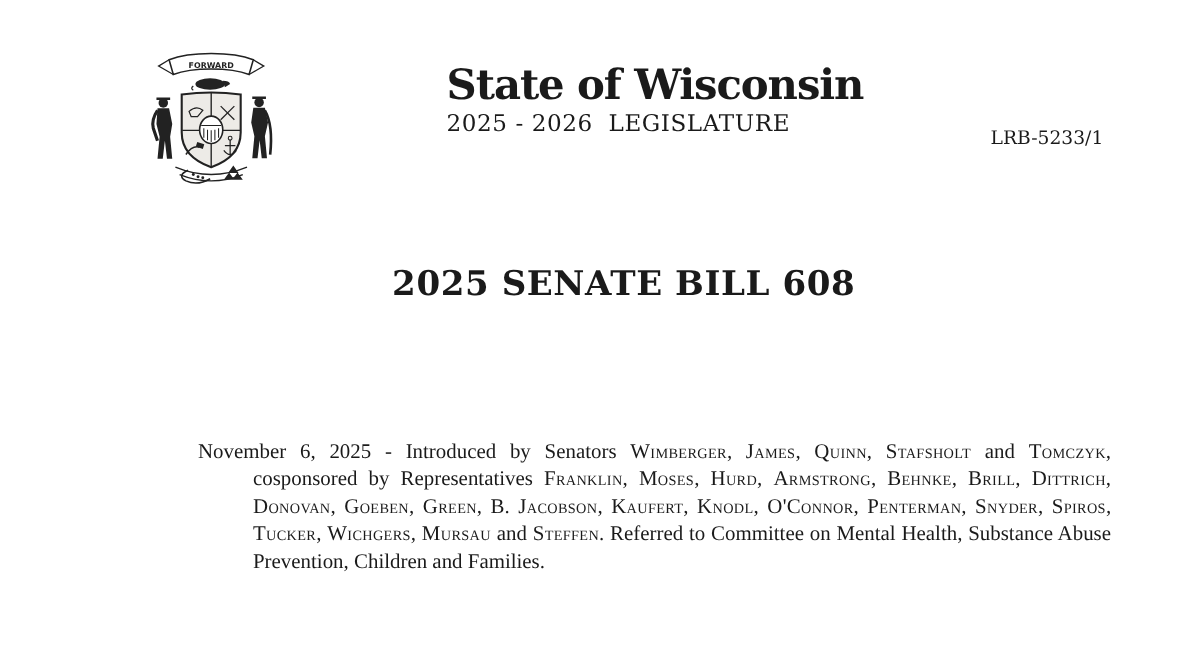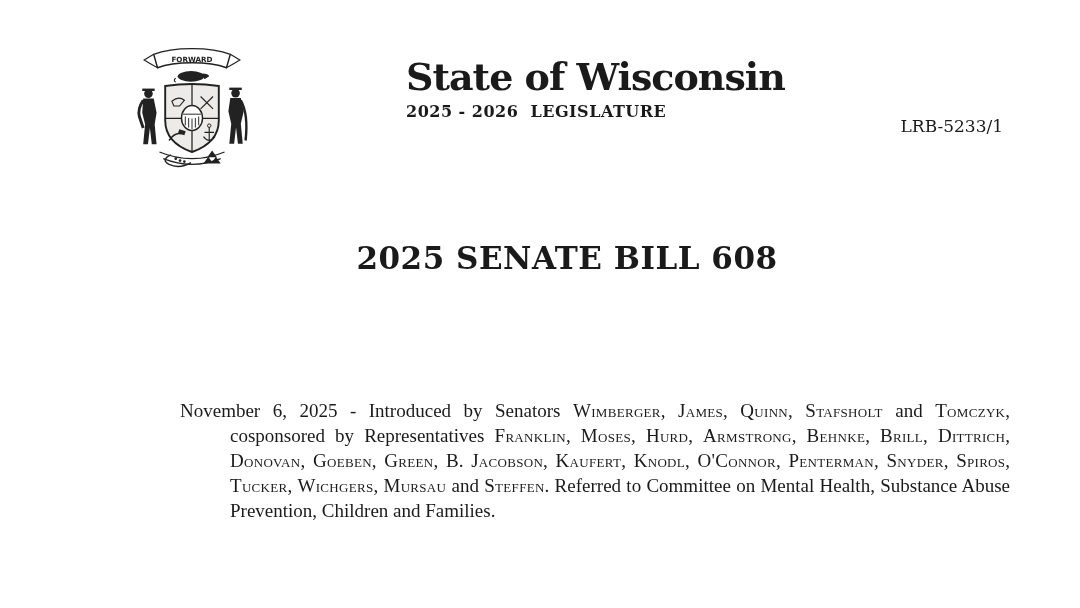--- a/index.html
+++ b/index.html
@@ -28,22 +28,22 @@
     margin-left: 28px;
   }
   .state-title {
     font-size: 38px;
     font-weight: bold;
     letter-spacing: -1px;
     line-height: 42px;
     white-space: nowrap;
   }
   .session-line {
-    font-size: 16px;
-    font-weight: bold;
+    font-size: 21px;
+    font-weight: normal;
     letter-spacing: 0.5px;
     line-height: 24px;
     margin-top: 2px;
     white-space: pre;
   }
   .lrb-block {
     position: absolute;
     top: 113px; right: 77px;
     width: 220px;
     text-align: right;

